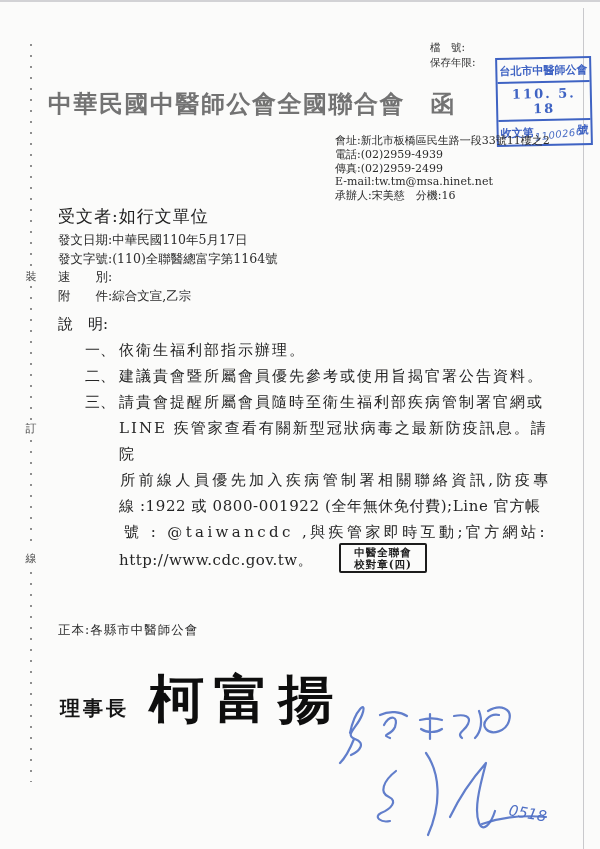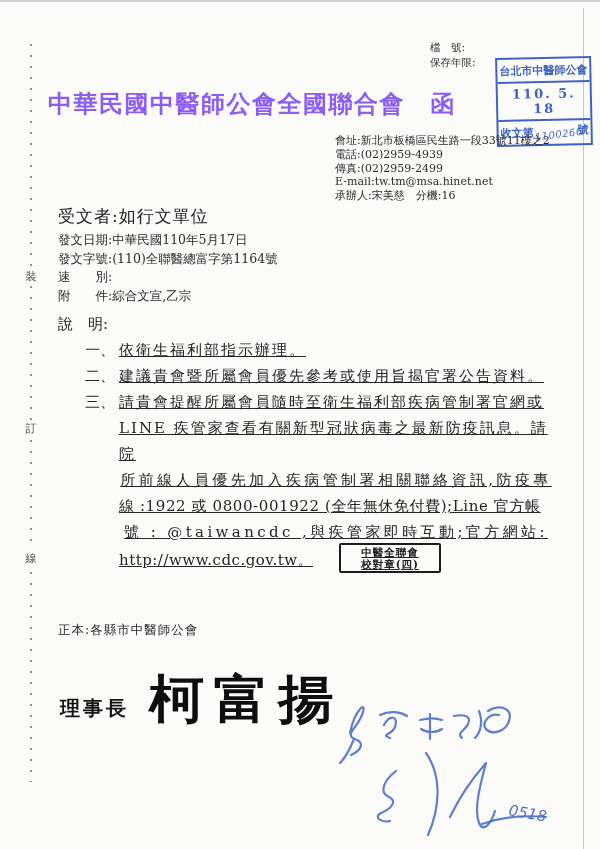--- a/index.html
+++ b/index.html
@@ -28,43 +28,43 @@
   .rstamp{position:absolute;left:496px;top:57px;width:92px;border:2px solid #3f63c3;
     color:#3f63c3;transform:rotate(-1.2deg);background:rgba(255,255,255,0.0);}
   .rstamp .r1{font-size:11px;font-weight:bold;text-align:center;padding:4px 1px 3px;border-bottom:2px solid #3f63c3;letter-spacing:0px;}
   .rstamp .r2{font-size:13px;font-weight:bold;text-align:center;padding:3px 0;border-bottom:2px solid #3f63c3;letter-spacing:2px;}
   .rstamp .r3{font-size:11px;font-weight:bold;padding:4px 2px 3px;position:relative;height:16px;}
   .rstamp .r3 .sfx{position:absolute;right:2px;top:2px;}
   .hand-num{position:absolute;left:36px;top:8px;font-family:"DejaVu Sans","Liberation Sans",sans-serif;
     font-style:italic;font-size:10px;font-weight:normal;color:#4a6ec5;transform:rotate(-6deg);letter-spacing:.5px;}
 
   .title{position:absolute;left:0;top:88px;width:504px;margin:0;text-align:center;
-    font-size:24px;font-weight:700;color:#8b5cf6;letter-spacing:1.5px;}
+    font-size:24px;font-weight:700;color:#737373;letter-spacing:1.5px;}
 
   .orginfo{position:absolute;left:335px;top:134px;font-size:11px;line-height:13.8px;color:#2b2b2b;}
 
   .recipient{position:absolute;left:58px;top:205px;font-size:17px;letter-spacing:1px;color:#222;}
 
   .meta{position:absolute;left:58px;top:231px;font-size:12.5px;line-height:18.6px;color:#2b2b2b;}
 
   .docbody{position:absolute;left:58px;top:311px;width:495px;font-size:15px;line-height:26px;color:#252525;}
   .row{display:flex;align-items:flex-start;}
   .lbl{flex:0 0 62px;letter-spacing:0;}
   .content{flex:1;}
   .subject .content .line{letter-spacing:.5px;}
   .lbl-line{letter-spacing:0;}
   .item{display:flex;margin-left:27px;}
   .item .no{flex:0 0 34px;}
-  .item .content .line{letter-spacing:2px;text-decoration:underline;}
+  .item .content .line{letter-spacing:2px;}
   .item .content .line.spread{letter-spacing:3.4px;text-align:center;}
   .item .content .line.latinish{letter-spacing:.6px;}
   .item .content .line.urlline{letter-spacing:.5px;display:flex;align-items:center;}
 
   .proofstamp{display:inline-block;margin-left:26px;border:2px solid #1c1c1c;border-radius:2px;
-    padding:1px 20px;line-height:12px;font-size:10.5px;font-weight:bold;letter-spacing:1px;
+    padding:1px 13px;line-height:12px;font-size:10.5px;font-weight:bold;letter-spacing:1px;
     color:#1c1c1c;text-align:center;position:relative;top:-2px;}
 
   .copy{position:absolute;left:58px;top:622px;font-size:12.5px;letter-spacing:1px;color:#2b2b2b;}
 
   .sig{position:absolute;left:60px;top:665px;display:flex;align-items:center;}
   .sig-title{font-size:20px;font-weight:900;letter-spacing:3px;color:#151515;position:relative;top:8px;}
   .sig-name{font-size:52px;font-weight:900;letter-spacing:9px;margin-left:20px;color:#0e0e0e;
     transform:scaleX(1.06);transform-origin:left center;}
 
   .handsig{position:absolute;left:330px;top:693px;}

